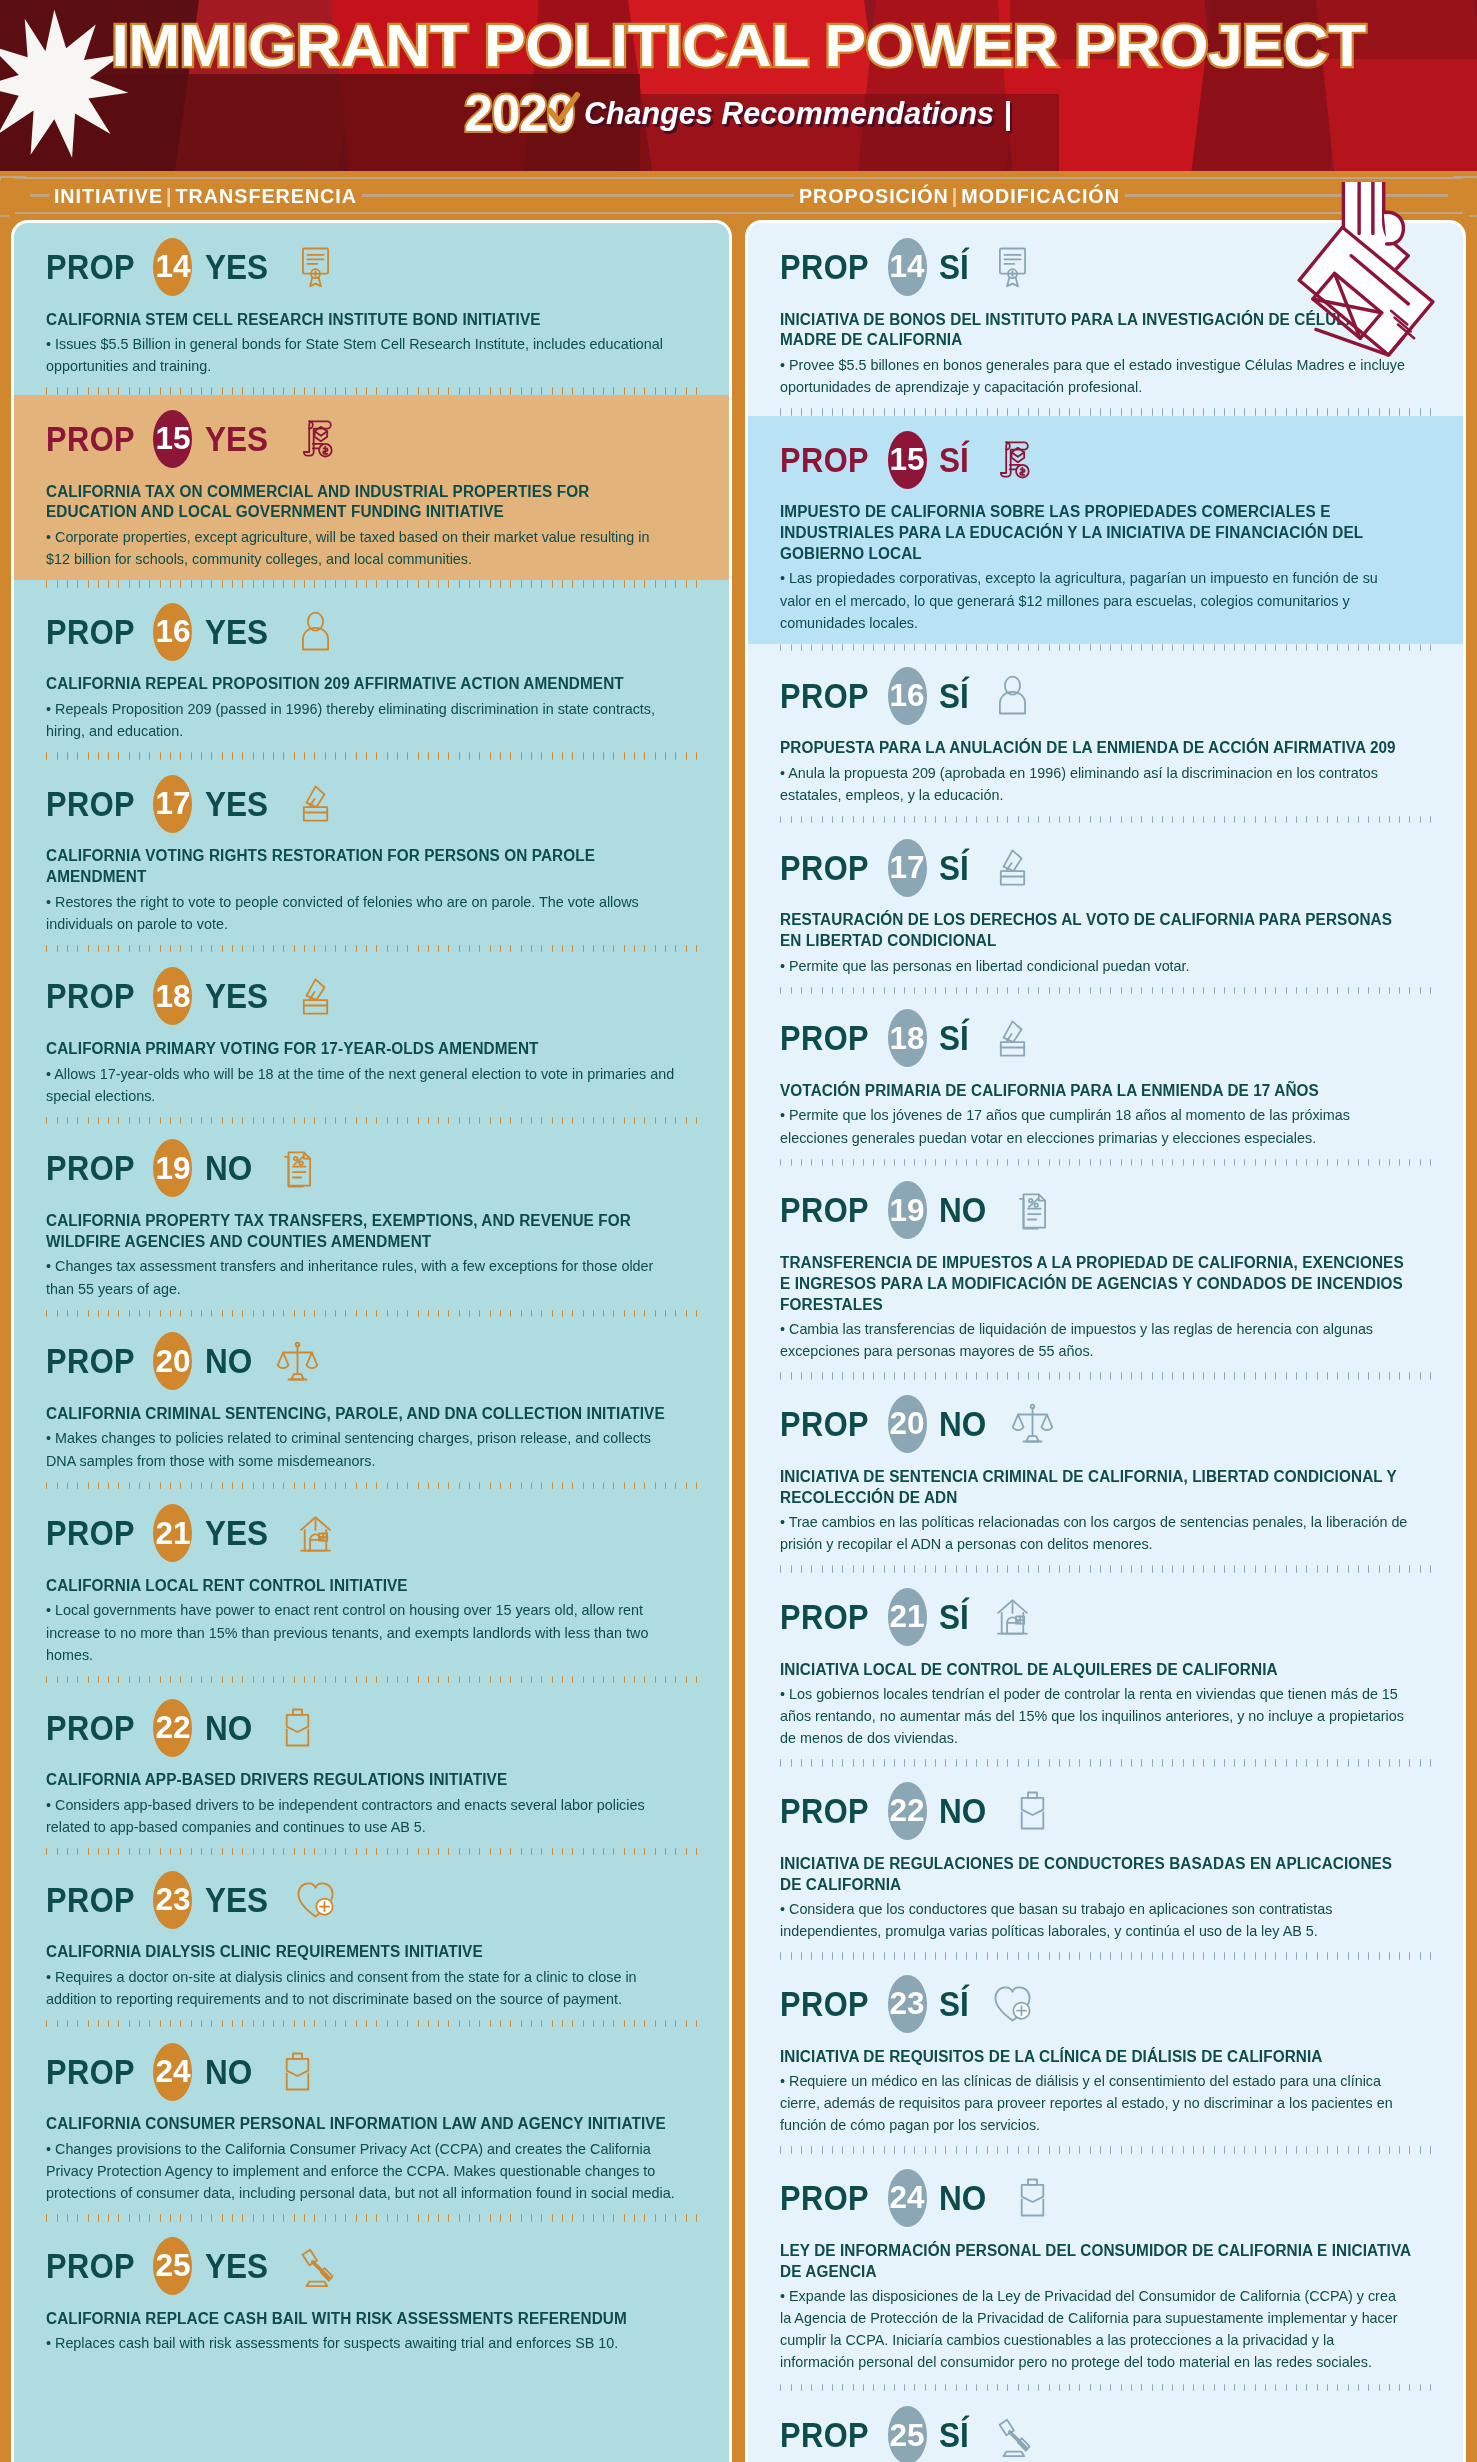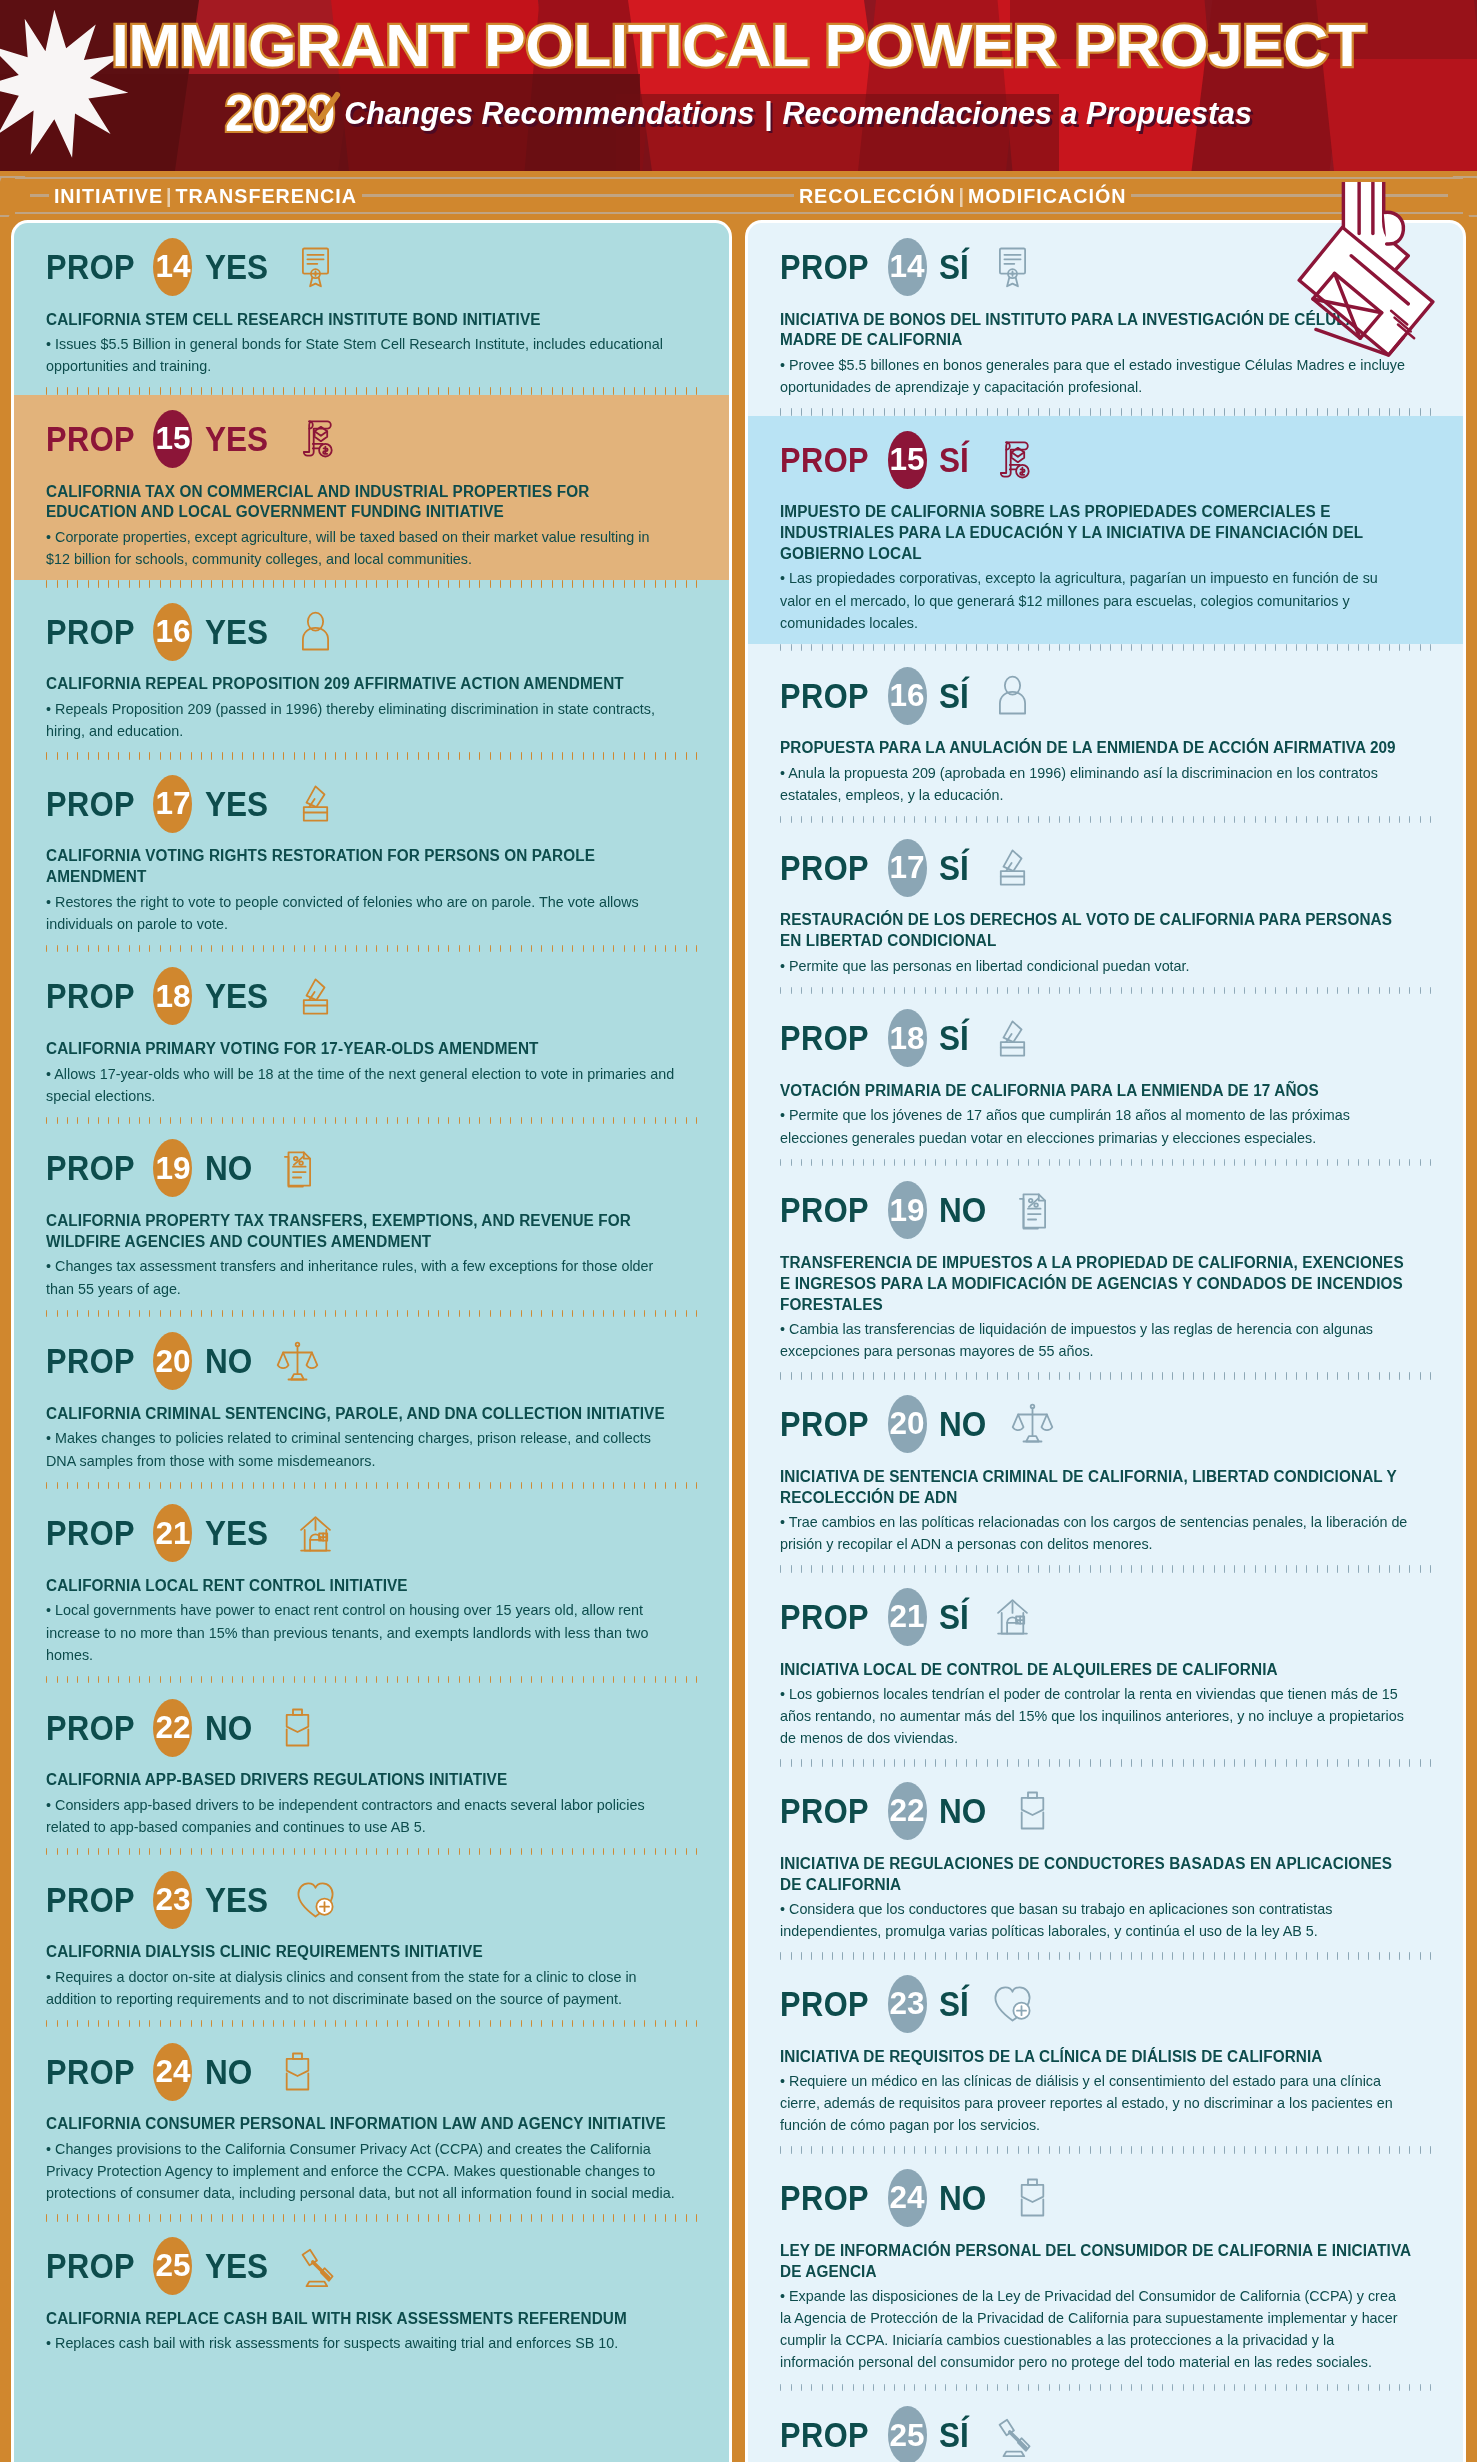--- a/index.html
+++ b/index.html
@@ -170,32 +170,31 @@
   <div class="hdr-title">IMMIGRANT POLITICAL POWER PROJECT</div>
   <div class="hdr-sub">
     <span class="year">
       <span>2020</span>
       <svg class="check" viewBox="0 0 72 78">
         <path d="M8 40 L26 62 L64 8" fill="none" stroke="#d0872e" stroke-width="12" stroke-linecap="round" stroke-linejoin="round"></path>
       </svg>
     </span>
     <span class="sub-ital">Changes Recommendations</span>
     <span class="sub-bar">|</span>
-    <span class="sub-ital">Recomendaciones a Propuestas</span>
   </div>
 </div>
 
 <div class="band">
   <div class="band-frame"></div>
   <div class="band-line" style="left:29.5px;width:1418px;"></div>
   <div class="band-lbl" style="left:49px;">
     <span>INITIATIVE</span><span class="sep">|</span><span>TRANSFERENCIA</span>
   </div>
   <div class="band-lbl" style="left:794px;">
-    <span>RECOLECCIÓN</span><span class="sep">|</span><span>MODIFICACIÓN</span>
+    <span>PROPOSICIÓN</span><span class="sep">|</span><span>MODIFICACIÓN</span>
   </div>
 </div>
 
 <div class="body-wrap">
   <div class="col col-en">
     <div class="col-inner" id="col-en">
         <div>
           <div class="row">
             <div class="prop-head">
               <span class="prop-word" style="color:#0d4c4c">PROP</span>

